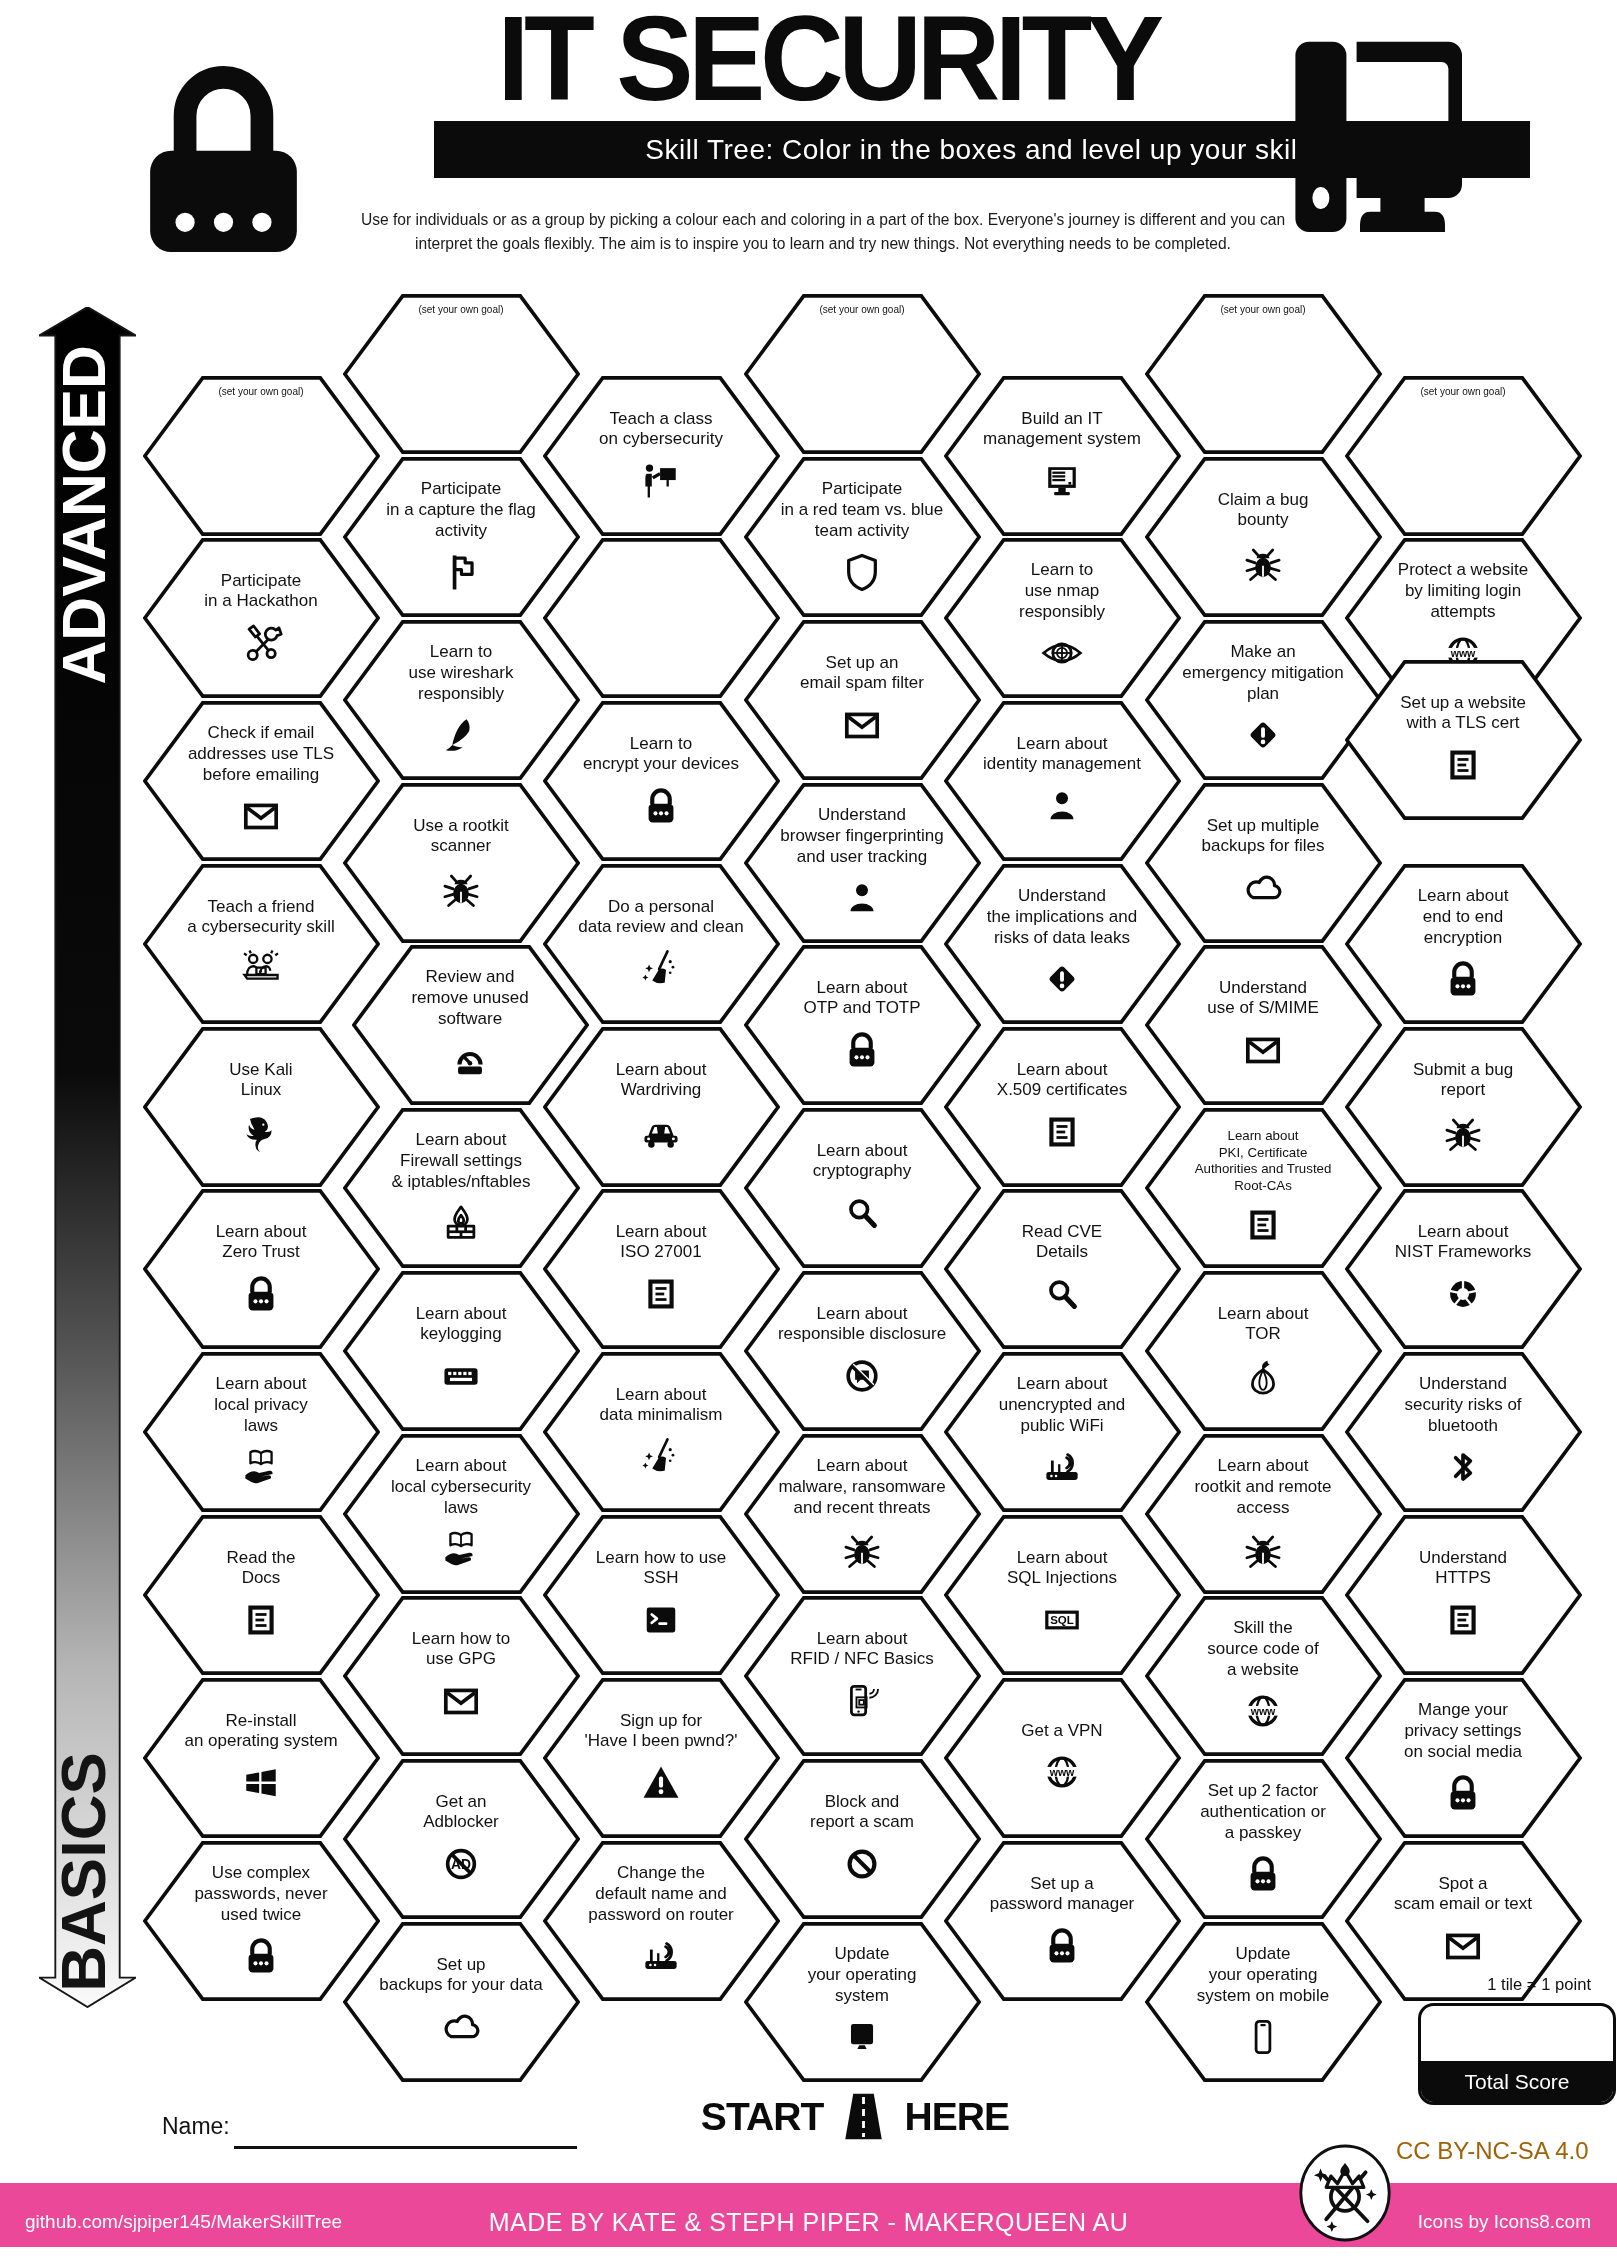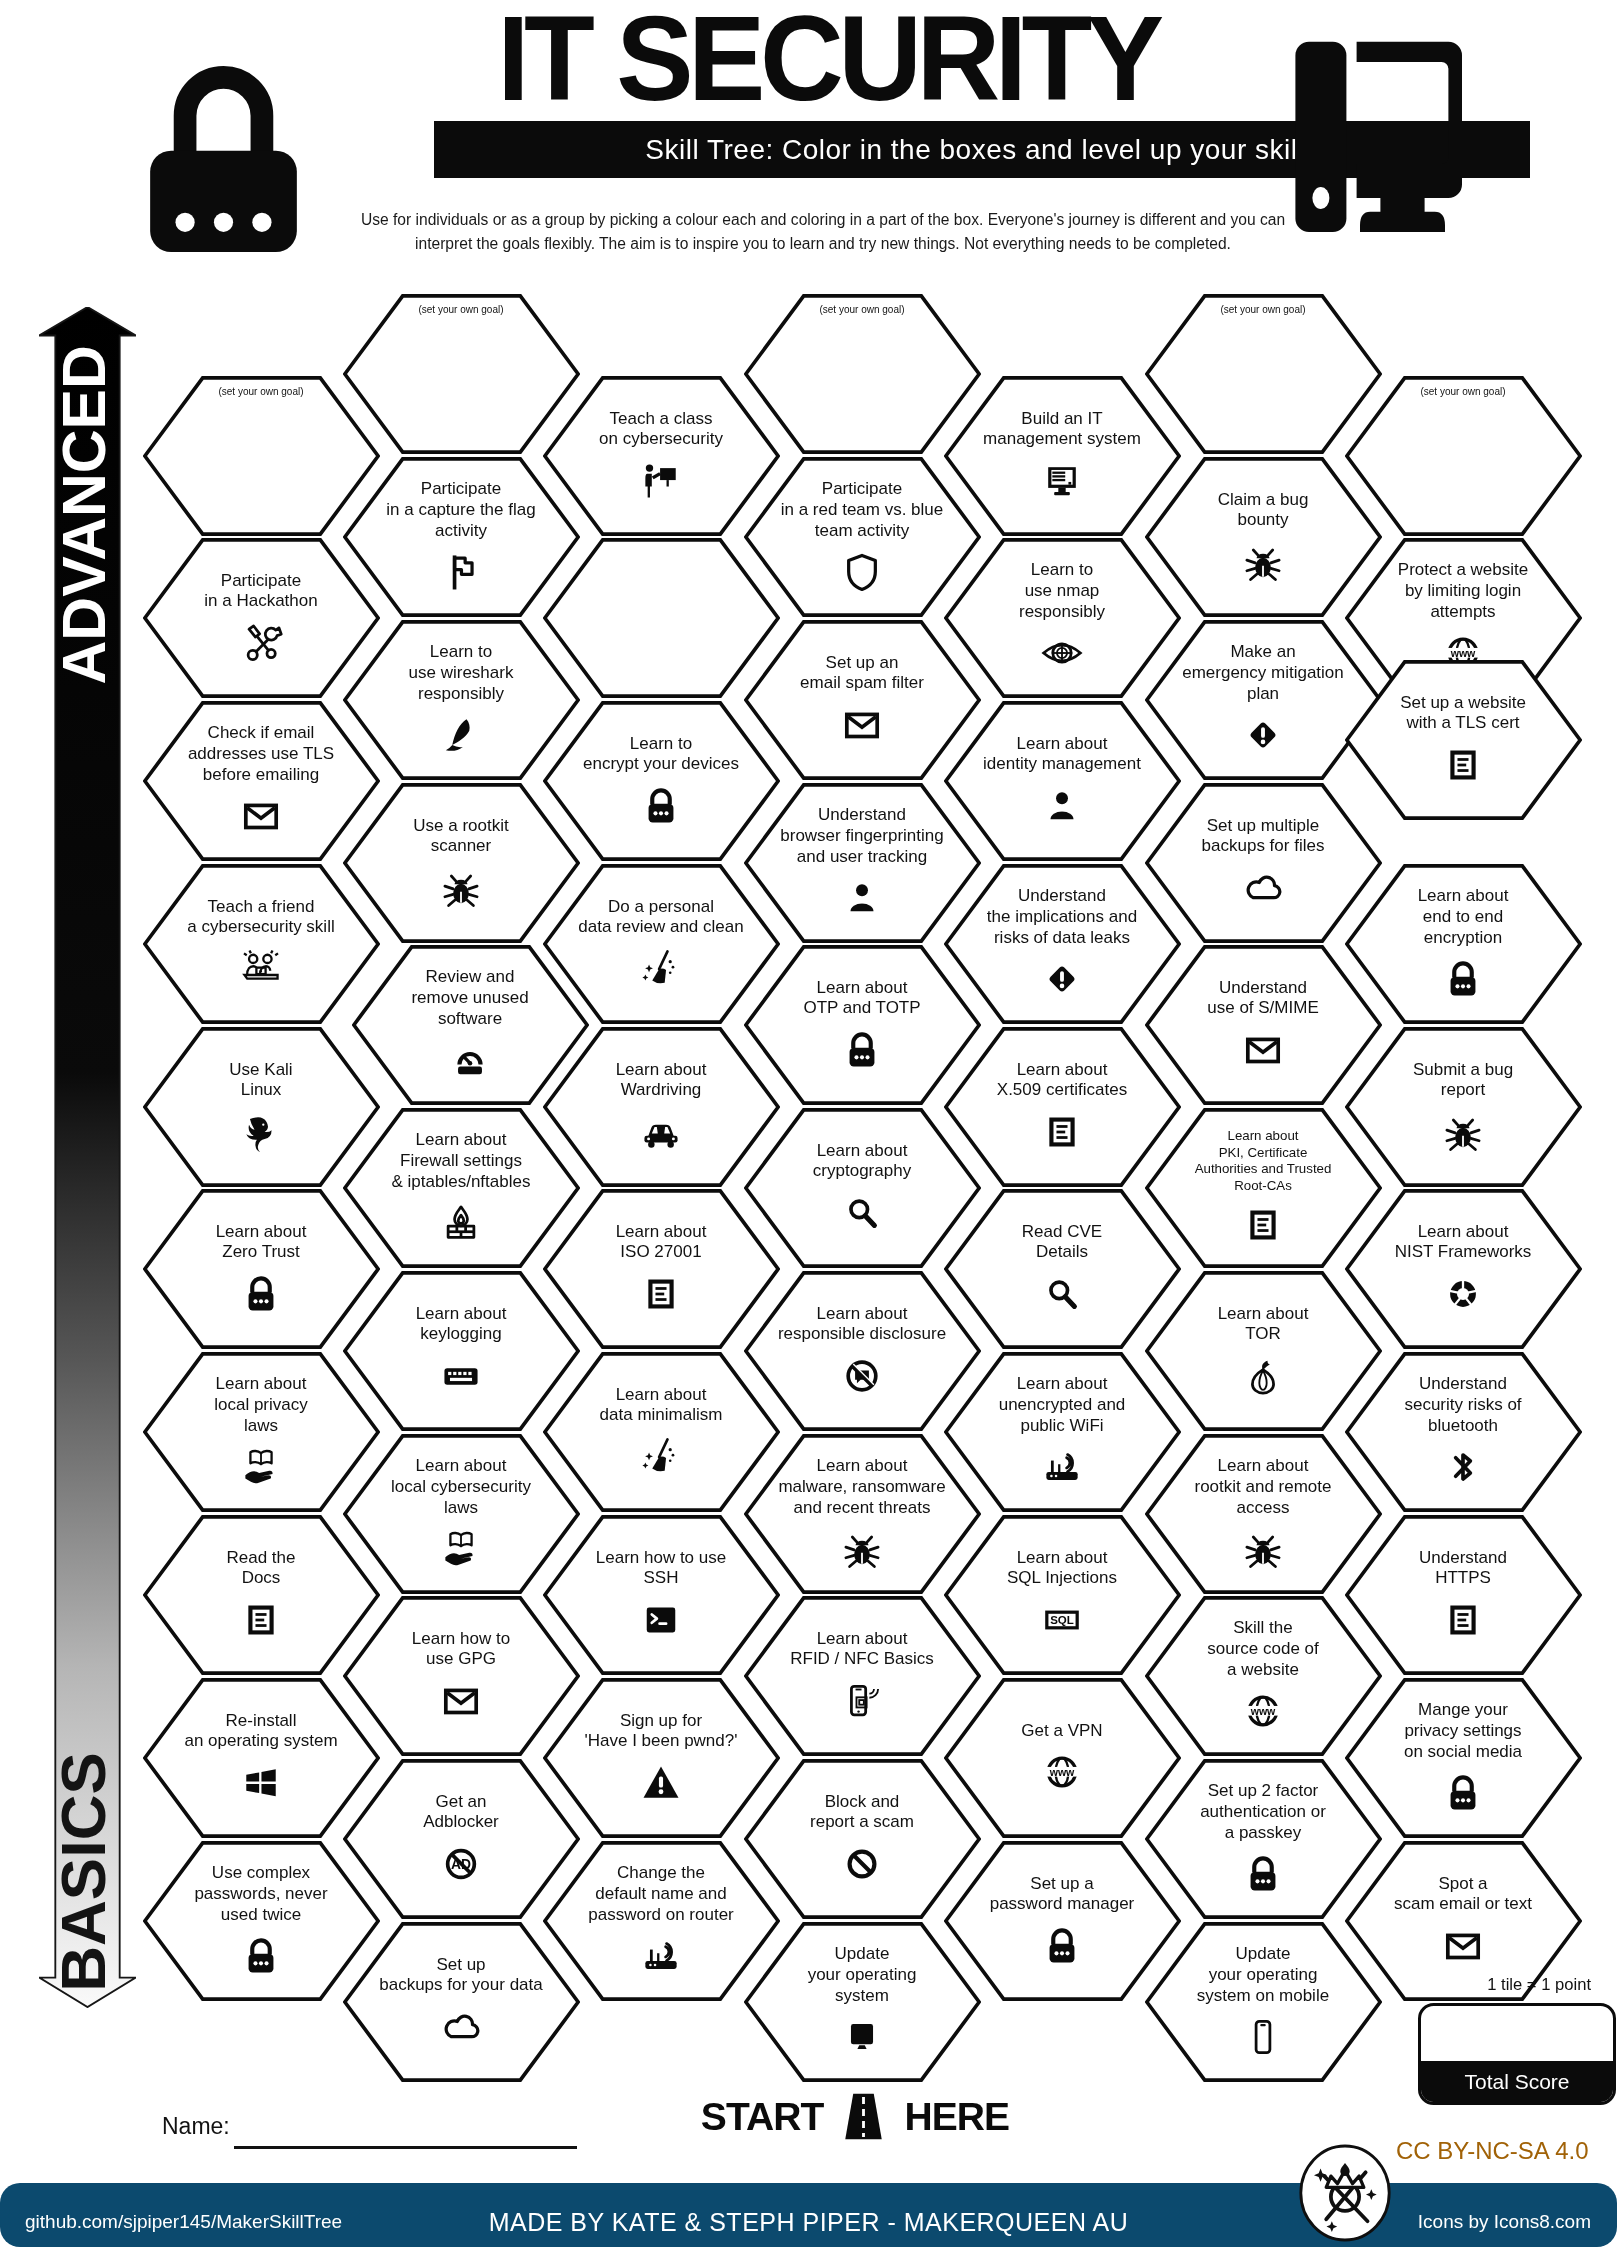--- a/index.html
+++ b/index.html
@@ -37,21 +37,21 @@
   #name-row{left:162px;top:2113px;font-size:23px;}
   #name-line{left:234px;top:2146px;width:343px;height:0;border-bottom:3.2px solid #111;}
   #tile-note{left:1398px;top:1975px;width:193px;text-align:right;font-size:16.6px;}
   #score-box{left:1418px;top:2003px;width:192px;height:96px;border:3.2px solid #0b0b0b;border-radius:15.6px;overflow:hidden;background:#fff;display:flex;flex-direction:column;}
   #score-empty{flex:1;}
   #score-bar{height:41px;background:#0b0b0b;color:#fff;display:flex;align-items:center;justify-content:center;font-size:21px;}
   #cc-logo{left:1298px;top:2144px;width:94px;height:98px;z-index:5;}
   #license{left:1396px;top:2137px;width:216px;font-size:24px;color:#a16207;}
 
   
-  #footer{left:0;top:2183px;width:1617px;height:64px;background:#0c4a6e;color:#fff;border-radius:20px;}
+  #footer{left:0;top:2183px;width:1617px;height:64px;background:#ec4899;color:#fff;}
   #footer .ftxt{position:absolute;top:0;height:78px;display:flex;align-items:center;}
   #footer-left{left:25px;font-size:19px;}
   #footer-center{left:0;width:1617px;justify-content:center;font-size:25px;letter-spacing:0.5px;}
   #footer-right{right:26px;font-size:19px;}
 </style>
 </head>
 <body>
 
 <svg class="abs" id="lock-logo" style="left:136px;top:18.4px" width="175" height="241" viewBox="0 0 100 138">
   <path d="M28 82 V56 a22 22 0 0 1 44 0 v26" fill="none" stroke="#0b0b0b" stroke-width="13"></path>

